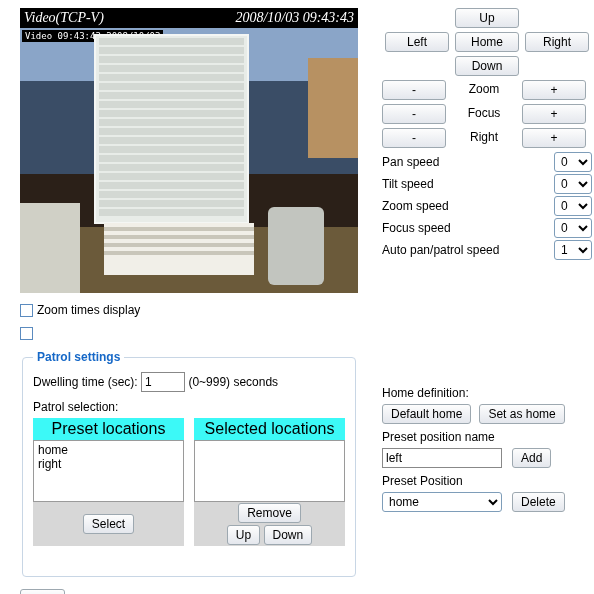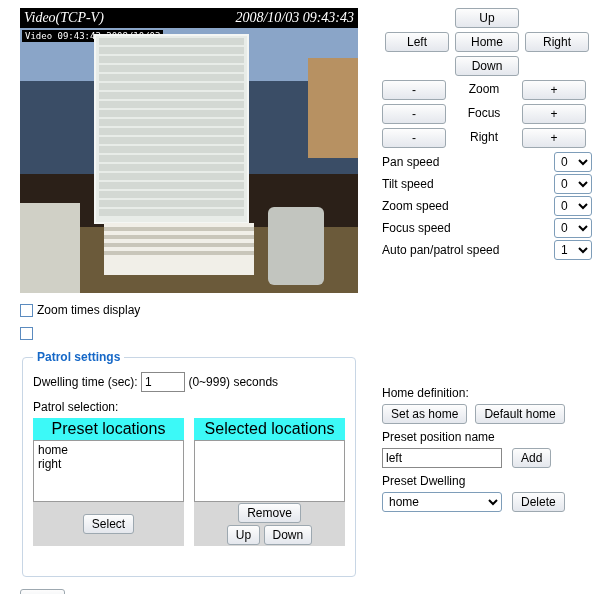--- a/index.html
+++ b/index.html
@@ -225,28 +225,28 @@
       </div>
       <div class="speed-row">
         <span>Auto pan/patrol speed</span>
         <select class="sel sel-small"><option>1</option></select>
       </div>
     </div>
 
     <div class="home-sec">
       <div class="rlabel">Home definition:</div>
       <div style="display:flex; gap:8px;">
+        <button class="wbtn">Default home</button>
         <button class="wbtn">Set as home</button>
-        <button class="wbtn">Default home</button>
       </div>
       <div class="rlabel">Preset position name</div>
       <div class="addrow">
         <input class="txtin" value="left" style="">
         <button class="wbtn">Add</button>
       </div>
-      <div class="rlabel" style="margin-top:2px">Preset Dwelling</div>
+      <div class="rlabel" style="margin-top:2px">Preset Position</div>
       <div class="posrow">
         <select class="sel sel-wide" style="width:120px"><option>home</option></select>
         <button class="wbtn">Delete</button>
       </div>
     </div>
   </div>
 </div>
 
 </body></html>

